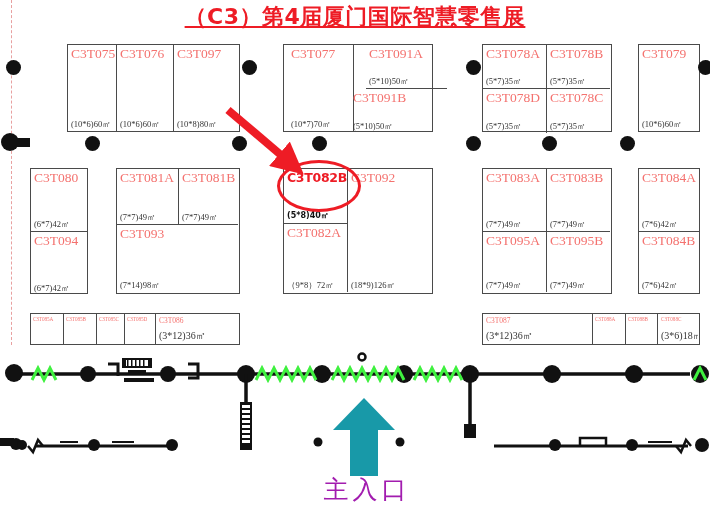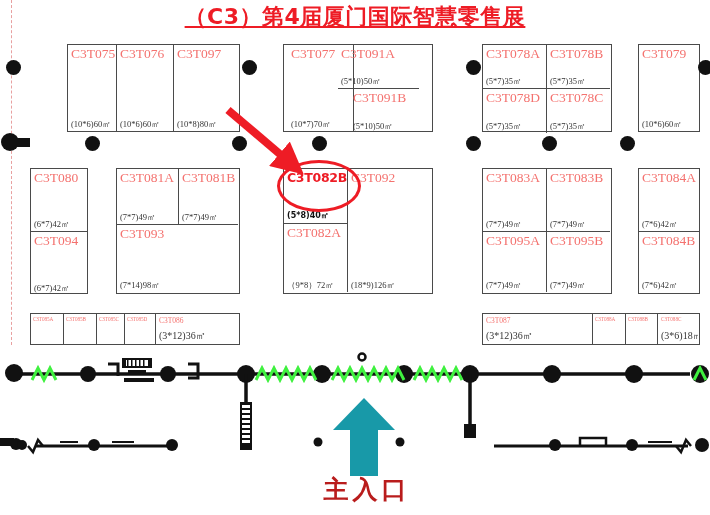--- a/index.html
+++ b/index.html
@@ -162,23 +162,23 @@
     top: 398px;
     width: 62px;
     height: 78px;
   }
   .entrance-label {
     position: absolute;
     left: 297px;
     top: 473px;
     width: 140px;
     text-align: center;
-    color: #b91c1c;
+    color: #a21caf;
     font-family: "DejaVu Sans", sans-serif;
-    font-weight: bold;
+    font-weight: normal;
     font-size: 25px;
     letter-spacing: 4px;
     white-space: nowrap;
   }
 </style>
 </head>
 <body>
 
 <div id="stage">
 
@@ -202,21 +202,21 @@
       <span class="code">C3T097</span>
       <span class="dims">(10*8)80㎡</span>
     </div>
   </div>
 
   <div class="block" style="left:283px; top:44px; width:150px; height:88px;">
     <div class="cell br" style="left:4px; top:0; width:66px; height:100%;">
       <span class="code">C3T077</span>
       <span class="dims">(10*7)70㎡</span>
     </div>
-    <div class="cell bb" style="left:54px; top:0; width:81px; height:44px;">
+    <div class="cell bb" style="left:82px; top:0; width:81px; height:44px;">
       <span class="code">C3T091A</span>
       <span class="dims">(5*10)50㎡</span>
     </div>
     <div class="cell" style="left:66px; top:44px; width:81px; height:44px;">
       <span class="code">C3T091B</span>
       <span class="dims">(5*10)50㎡</span>
     </div>
   </div>
 
   <div class="block" style="left:482px; top:44px; width:130px; height:88px;">

